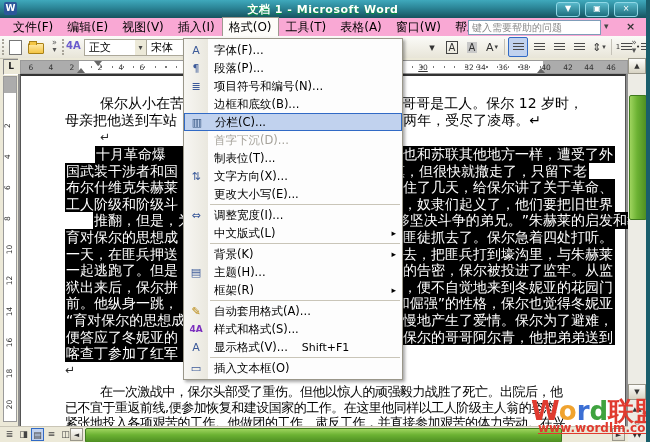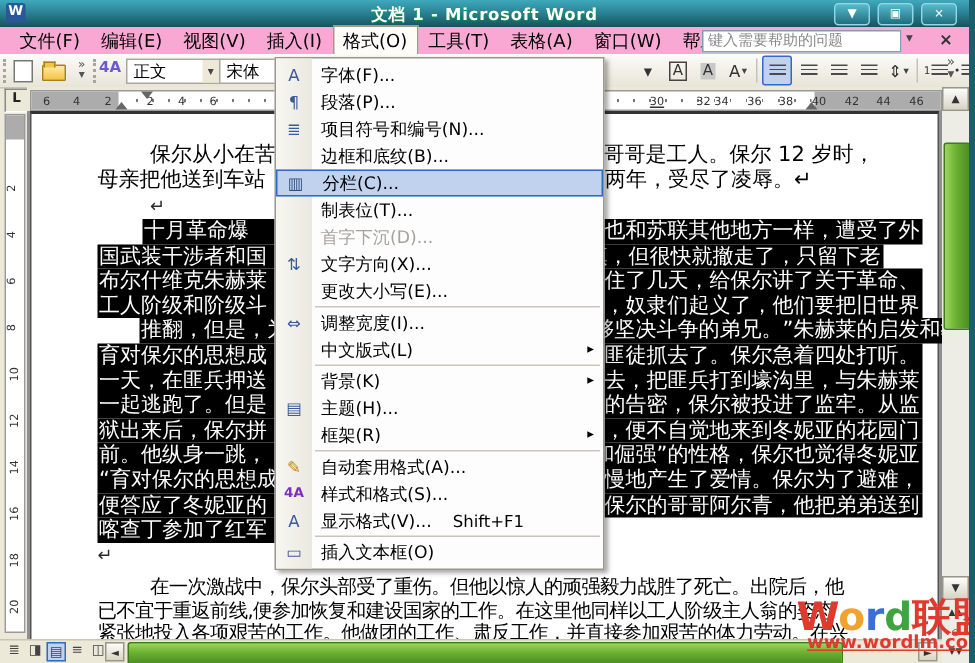--- a/index.html
+++ b/index.html
@@ -213,21 +213,21 @@
       <div class="hgray" style="left:0;width:58px" data-name="ruler-margin-left"></div>
       <div class="hgray" style="left:522px;width:84px" data-name="ruler-margin-right"></div>
       <div class="ticks" style="left:60px;width:460px"></div>
       <div id="hnums">
           <span class="rn" data-name="ruler-number" style="left: 10px;">6</span>
           <span class="rn" data-name="ruler-number" style="left: 30px;">4</span>
           <span class="rn" data-name="ruler-number" style="left: 51px;">2</span>
           <span class="rn" data-name="ruler-number" style="left: 79px;">2</span>
           <span class="rn" data-name="ruler-number" style="left: 100px;">4</span>
           <span class="rn" data-name="ruler-number" style="left: 121px;">6</span>
-          <span class="rn" data-name="ruler-number" style="left: 417px; text-decoration: underline;">30</span>
+          <span class="rn" data-name="ruler-number" style="left: 402px; text-decoration: underline;">30</span>
           <span class="rn" data-name="ruler-number" style="left: 438px; margin-left: 10px;">32</span>
           <span class="rn" data-name="ruler-number" style="left: 460px;">34</span>
           <span class="rn" data-name="ruler-number" style="left: 482px;">36</span>
           <span class="rn" data-name="ruler-number" style="left: 503px;">38</span>
           <span class="rn" data-name="ruler-number" style="left: 525px;">40</span>
           <span class="rn" data-name="ruler-number" style="left: 547px;">42</span>
           <span class="rn" data-name="ruler-number" style="left: 568px;">44</span>
           <span class="rn" data-name="ruler-number" style="left: 590px;">46</span>
         </div>
       <div class="ind" style="left:73px;top:0;border-left:4px solid transparent;border-right:4px solid transparent;border-top:5px solid #666" data-name="first-line-indent-marker"></div>
@@ -354,27 +354,27 @@
         <span class="flab" data-name="format-menu-item-label">项目符号和编号(N)...</span>
       </div>
       <div class="fitem" data-name="format-menu-item">
         <span class="ficon" data-name="no-icon"></span>
         <span class="flab" data-name="format-menu-item-label">边框和底纹(B)...</span>
       </div>
       <div class="fitem hl" data-name="format-menu-item">
         <span class="ficon" data-name="columns-icon">▥</span>
         <span class="flab" data-name="format-menu-item-label">分栏(C)...</span>
       </div>
+      <div class="fitem dis" data-name="format-menu-item">
+        <span class="ficon" data-name="no-icon"></span>
+        <span class="flab" data-name="format-menu-item-label">首字下沉(D)...</span>
+      </div>
       <div class="fitem" data-name="format-menu-item">
         <span class="ficon" data-name="no-icon"></span>
         <span class="flab" data-name="format-menu-item-label">制表位(T)...</span>
-      </div>
-      <div class="fitem dis" data-name="format-menu-item">
-        <span class="ficon" data-name="no-icon"></span>
-        <span class="flab" data-name="format-menu-item-label">首字下沉(D)...</span>
       </div>
       <div class="fitem" data-name="format-menu-item">
         <span class="ficon" data-name="text-direction-icon">⇅</span>
         <span class="flab" data-name="format-menu-item-label">文字方向(X)...</span>
       </div>
       <div class="fitem" data-name="format-menu-item">
         <span class="ficon" data-name="no-icon"></span>
         <span class="flab" data-name="format-menu-item-label">更改大小写(E)...</span>
       </div>
       <div class="fsep" data-name="menu-separator"></div>

